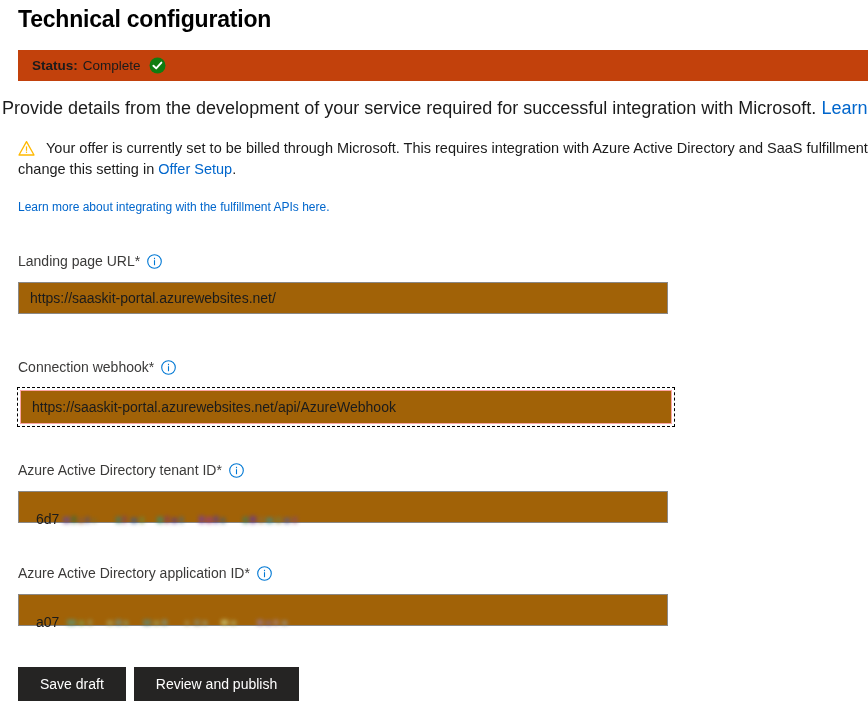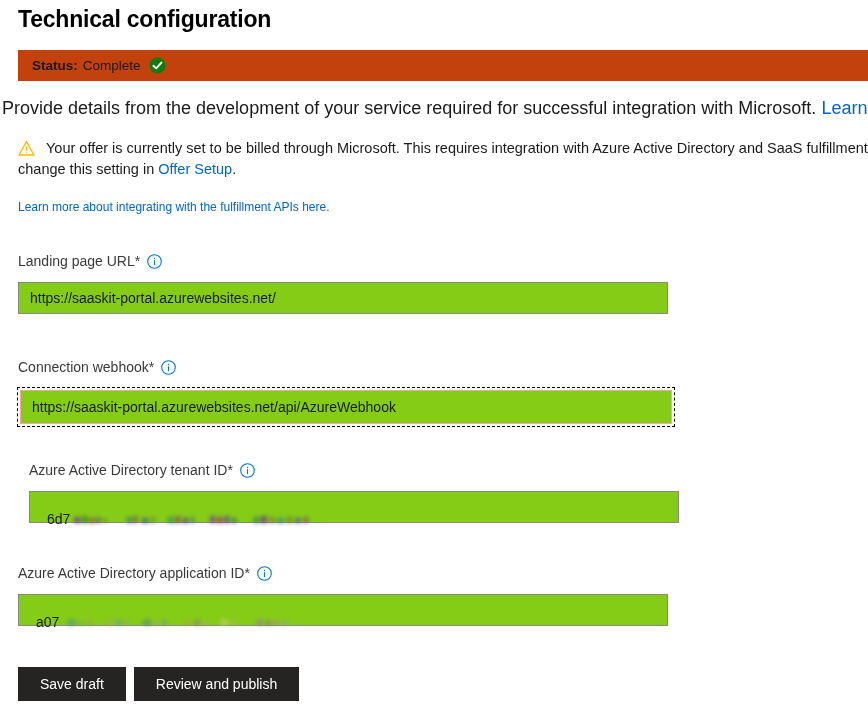--- a/index.html
+++ b/index.html
@@ -146,21 +146,21 @@
     line-height: 0;
     cursor: pointer;
   }
 
   .text-input {
     margin-top: 12px;
     width: 650px;
     height: 32px;
     box-sizing: border-box;
     border: 1px solid #8a8886;
-    background: #84cc16;
+    background: #a16207;
     font-family: "Liberation Sans", sans-serif;
     font-size: 14px;
     color: #1b1b1b;
     padding: 0 11px;
     outline: none;
     display: block;
   }
 
   
   .input-focus-wrap {
@@ -294,21 +294,21 @@
           <rect x="6.95" y="6.2" width="1.1" height="5" fill="#0078d4"></rect>
           <rect x="6.95" y="3.8" width="1.1" height="1.4" fill="#0078d4"></rect>
         </svg>
       </span>
     </div>
     <div class="input-focus-wrap">
       <input class="text-input" type="text" value="https://saaskit-portal.azurewebsites.net/api/AzureWebhook" style="">
     </div>
   </div>
 
-  <div class="field" style="top:461px;margin-left:11px;">
+  <div class="field" style="top:461px;">
     <div class="field-label">
       <span>Azure Active Directory tenant ID</span>
         <span class="req-star">*</span>
       <span class="info-icon">
         <svg width="15" height="15" viewBox="0 0 15 15">
           <circle cx="7.5" cy="7.5" r="6.8" fill="none" stroke="#0078d4" stroke-width="1.1"></circle>
           <rect x="6.95" y="6.2" width="1.1" height="5" fill="#0078d4"></rect>
           <rect x="6.95" y="3.8" width="1.1" height="1.4" fill="#0078d4"></rect>
         </svg>
       </span>

